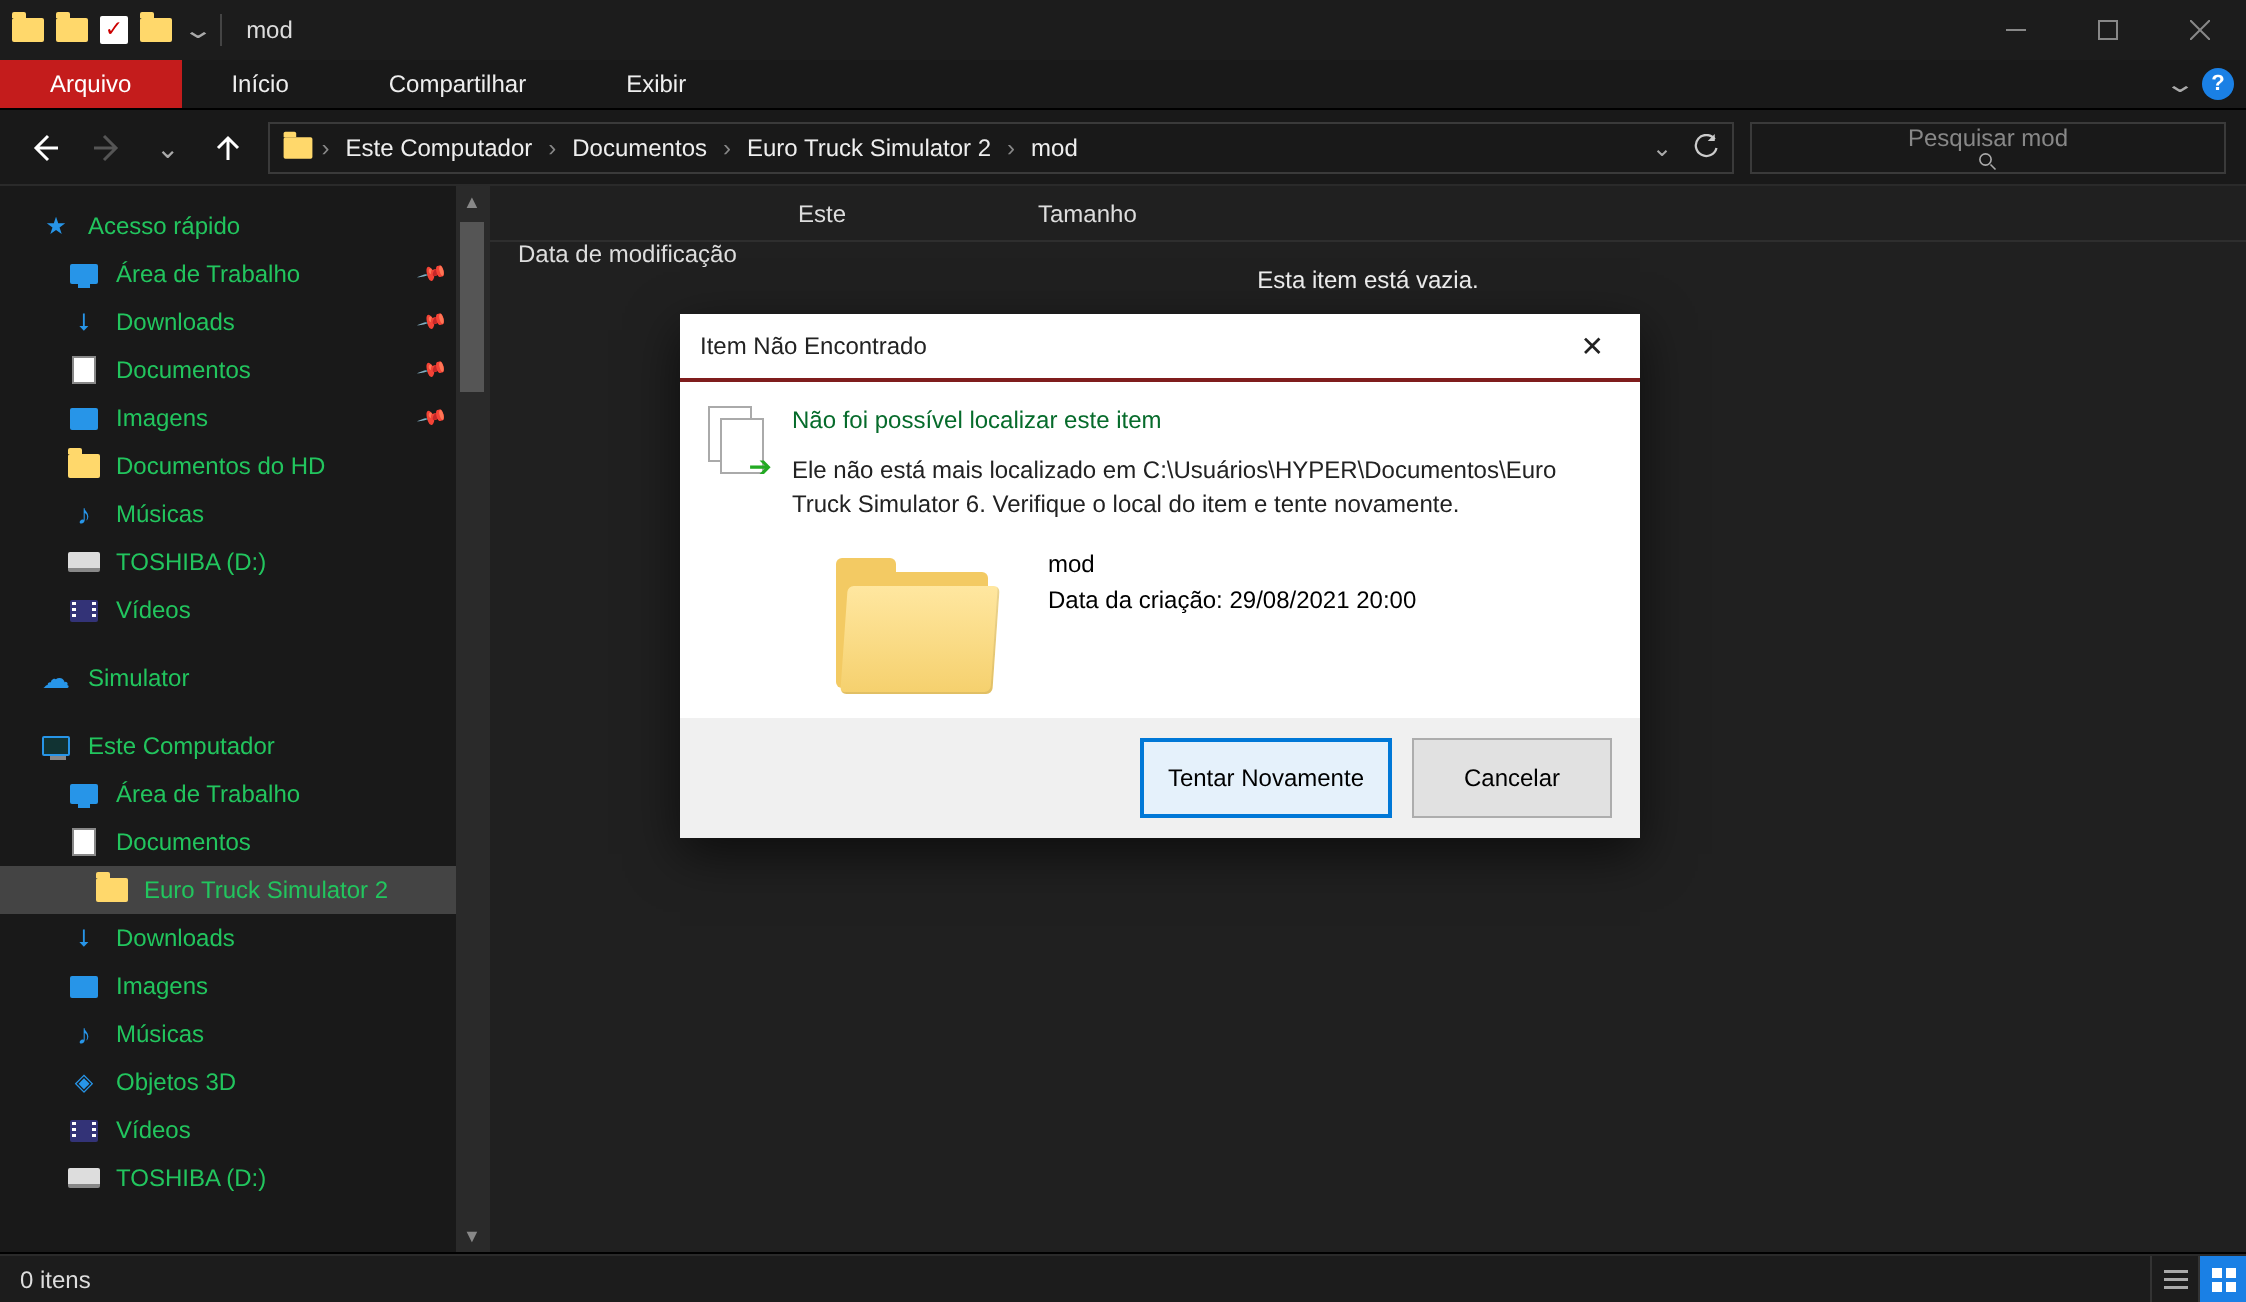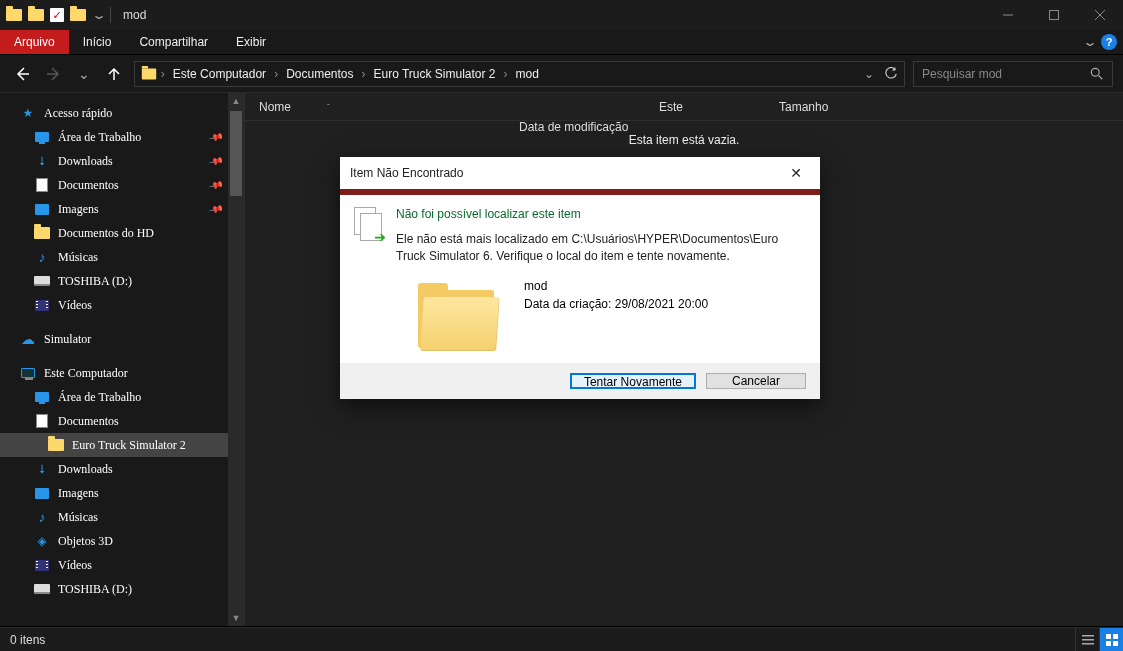--- a/index.html
+++ b/index.html
@@ -11,53 +11,53 @@
 .mini-folder { width:16px; height:12px; background:#ffd86b; border-radius:1px; position:relative; }
 .mini-folder::before { content:''; position:absolute; top:-3px; left:0; width:7px; height:3px; background:#ffd86b; border-radius:1px 1px 0 0; }
 .mini-check { width:14px; height:14px; background:#fff; border-radius:1px; color:#c00; font-size:11px; text-align:center; line-height:14px; }
 .titlebar .divider { width:1px; height:16px; background:#444; margin:0 6px; }
 .titlebar .title { margin-left:6px; font-size:12px; color:#ddd; }
 .titlebar .win-controls { margin-left:auto; display:flex; }
 .win-btn { width:46px; height:30px; display:flex; align-items:center; justify-content:center; color:#888; }
 
 
 .ribbon { height:25px; background:#191919; display:flex; align-items:stretch; border-bottom:1px solid #000; position:relative; }
-.ribbon .tab { padding:0 14px; display:flex; align-items:center; font-size:12px; color:#eee; }
+.ribbon .tab { padding:0 25px; display:flex; align-items:center; font-size:12px; color:#eee; }
 .ribbon .tab.file { background:#c41c1c; color:#fff; }
 .ribbon .right { position:absolute; right:6px; top:0; height:100%; display:flex; align-items:center; gap:6px; }
 .chev-down { color:#aaa; font-size:12px; display:block; transform:scaleX(1.6); }
 .help-icon { width:16px; height:16px; border-radius:50%; background:#1a80e5; color:#fff; font-size:11px; text-align:center; line-height:16px; font-weight:bold; }
 
 
 .navbar { height:38px; background:#191919; display:flex; align-items:center; padding:0 10px; gap:8px; border-bottom:1px solid #2a2a2a; }
 .nav-btn { color:#fff; font-size:14px; padding:4px; }
 .nav-btn.dim { color:#666; }
 .addr { flex:1; height:26px; border:1px solid #3a3a3a; background:#191919; display:flex; align-items:center; padding:0 6px; gap:2px; }
 .crumb { color:#eee; padding:2px 4px; white-space:nowrap; }
 .crumb-sep { color:#888; margin:0 2px; }
 .addr-right { margin-left:auto; display:flex; gap:10px; align-items:center; color:#aaa; }
-.search { width:200px; height:26px; border:1px solid #3a3a3a; background:#191919; display:flex; align-items:center; padding:0 8px; color:#888; }
+.search { width:238px; height:26px; border:1px solid #3a3a3a; background:#191919; display:flex; align-items:center; padding:0 8px; color:#888;flex-direction:column; }
 .search span.ph { flex:1; color:#888; }
 .search .mag { color:#aaa; }
 
 
 .body { display:flex; height:533px; }
 .sidebar { width:245px; background:#191919; border-right:1px solid #2a2a2a; overflow:hidden; position:relative; }
 .scrollbar { position:absolute; right:0; top:0; width:16px; height:100%; background:#2a2a2a; }
 .scroll-thumb { position:absolute; right:2px; top:18px; width:12px; height:85px; background:#555; }
 .scroll-arrow-up { position:absolute; right:0; top:0; width:16px; height:16px; color:#888; text-align:center; font-size:9px; line-height:16px; }
 .scroll-arrow-down { position:absolute; right:0; bottom:0; width:16px; height:16px; color:#888; text-align:center; font-size:9px; line-height:16px; }
 
 .tree { padding:8px 0 8px 0; }
 .tree-item { display:flex; align-items:center; height:24px; padding-left:20px; gap:8px; position:relative; }
 .tree-item.indent1 { padding-left:34px; }
 .tree-item.indent2 { padding-left:48px; }
 .tree-item.selected { background:#444; }
 .tree-item .pin { position:absolute; right:22px; color:#888; font-size:10px; transform:rotate(30deg); }
-.tree-item .lbl { color:#ffffff; white-space:nowrap;font-family:Liberation Serif, serif; }
+.tree-item .lbl { color:#22c55e; white-space:nowrap; }
 .tree-sep { height:10px; }
 
 .ico { width:16px; height:16px; display:flex; align-items:center; justify-content:center; font-size:12px; }
 .ico-star { color:#2795e8; }
 .ico-desktop { background:#2795e8; border-radius:1px; width:14px; height:10px; position:relative; }
 .ico-desktop::after { content:''; position:absolute; bottom:-2px; left:4px; width:6px; height:2px; background:#2795e8; }
 .ico-down { position:relative; }
 .ico-down .arr { color:#2795e8; }
 .ico-folder { width:16px; height:12px; background:#ffd86b; position:relative; border-radius:1px; }
 .ico-folder::before { content:''; position:absolute; top:-3px; left:0; width:7px; height:3px; background:#ffd86b; border-radius:1px 1px 0 0; }
@@ -81,39 +81,39 @@
 .col { padding-left:14px; }
 .col.name { width:260px; display:flex; align-items:center; gap:6px; }
 .col.date { width:140px;margin-top:41px; }
 .col.type { width:120px; }
 .col.size { width:100px; }
 .sort-caret { font-size:8px; color:#aaa; margin-left:30px; }
 .empty-msg { text-align:center; color:#eee; margin-top:12px; }
 
 
 .dialog { position:absolute; left:340px; top:157px; width:480px; background:#fff; box-shadow:0 8px 24px rgba(0,0,0,0.6); color:#000; }
-.dlg-title { height:30px; display:flex; align-items:center; padding:16px 10px; background:#fff; border-bottom:6px solid #7f1d1d; }
+.dlg-title { height:30px; display:flex; align-items:center; padding:16px 10px; background:#fff; border-bottom:2px solid #7f1d1d; }
 .dlg-title .t { font-size:12px; color:#222; }
 .dlg-title .x { margin-left:auto; font-size:14px; color:#222; padding:4px 8px; }
 .dlg-body { padding:12px 14px 10px 14px; background:#fff; }
 .dlg-row1 { display:flex; gap:12px; }
 .doc-icon { width:30px; height:36px; position:relative; }
 .doc-back { position:absolute; width:22px; height:28px; background:#fff; border:1px solid #aaa; left:0; top:0; }
 .doc-front { position:absolute; width:22px; height:28px; background:#fff; border:1px solid #aaa; left:6px; top:6px; }
 .doc-arrow { position:absolute; right:-2px; bottom:-2px; color:#2a2; font-size:14px; }
 .dlg-msg1 { color:#066b2b; font-size:12px; }
 .dlg-msg2 { color:#222; font-size:12px; margin-top:10px; line-height:1.4; }
 .dlg-folder-row { display:flex; gap:26px; margin-top:12px; align-items:flex-start; padding-left:64px; }
 .big-folder { width:80px; height:70px; position:relative; margin-top:6px;}
 .bf-back { position:absolute; left:0; top:7px; width:76px; height:58px; background:#f3ca63; border-radius:3px; }
 .bf-tab { position:absolute; left:0; top:0; width:30px; height:10px; background:#f3ca63; border-radius:3px 3px 0 0; }
 .bf-front { position:absolute; left:4px; top:14px; width:76px; height:54px; background:linear-gradient(#ffe7a0,#f5d06d); border-radius:3px; transform:skewX(-4deg); box-shadow:inset -1px -1px 0 rgba(0,0,0,0.08);}
 .dlg-meta { font-size:12px; color:#000; line-height:1.5; }
 .dlg-buttons { background:#f0f0f0; padding:10px 14px; display:flex; justify-content:flex-end; gap:10px; }
-.dlg-btn { min-width:100px; height:16px; background:#e1e1e1; border:1px solid #adadad; font-size:12px; padding:0 12px; }
+.dlg-btn { min-width:100px; height:40px; background:#e1e1e1; border:1px solid #adadad; font-size:12px; padding:0 12px; }
 .dlg-btn.primary { border:2px solid #0078d7; background:#e5f1fb; }
 
 
 .statusbar { position:absolute; left:0; bottom:0; right:0; height:24px; background:#1c1c1c; display:flex; align-items:center; padding-left:10px; color:#ddd; border-top:1px solid #2a2a2a; }
 .statusbar .view-buttons { margin-left:auto; display:flex; }
 .view-btn { width:24px; height:24px; display:flex; align-items:center; justify-content:center; border-left:1px solid #333; color:#aaa; }
 .view-btn.active { background:#1a80e5; color:#fff; }
 
 svg { display:block; }
 </style>
@@ -327,24 +327,20 @@
     </div>
     <div class="scrollbar">
       <div class="scroll-arrow-up">▲</div>
       <div class="scroll-thumb"></div>
       <div class="scroll-arrow-down">▼</div>
     </div>
   </div>
 
   <div class="content">
     <div class="col-headers">
-      <div class="col name">
-          <span>Nome</span>
-          <span class="sort-caret">ˆ</span>
-        </div>
       <div class="col date"><span>Data de modificação</span></div>
       <div class="col type"><span>Este</span></div>
       <div class="col size"><span>Tamanho</span></div>
     </div>
     <div class="empty-msg">Esta item está vazia.</div>
   </div>
 </div>
 
 <div class="statusbar">
   <span>0 itens</span>

